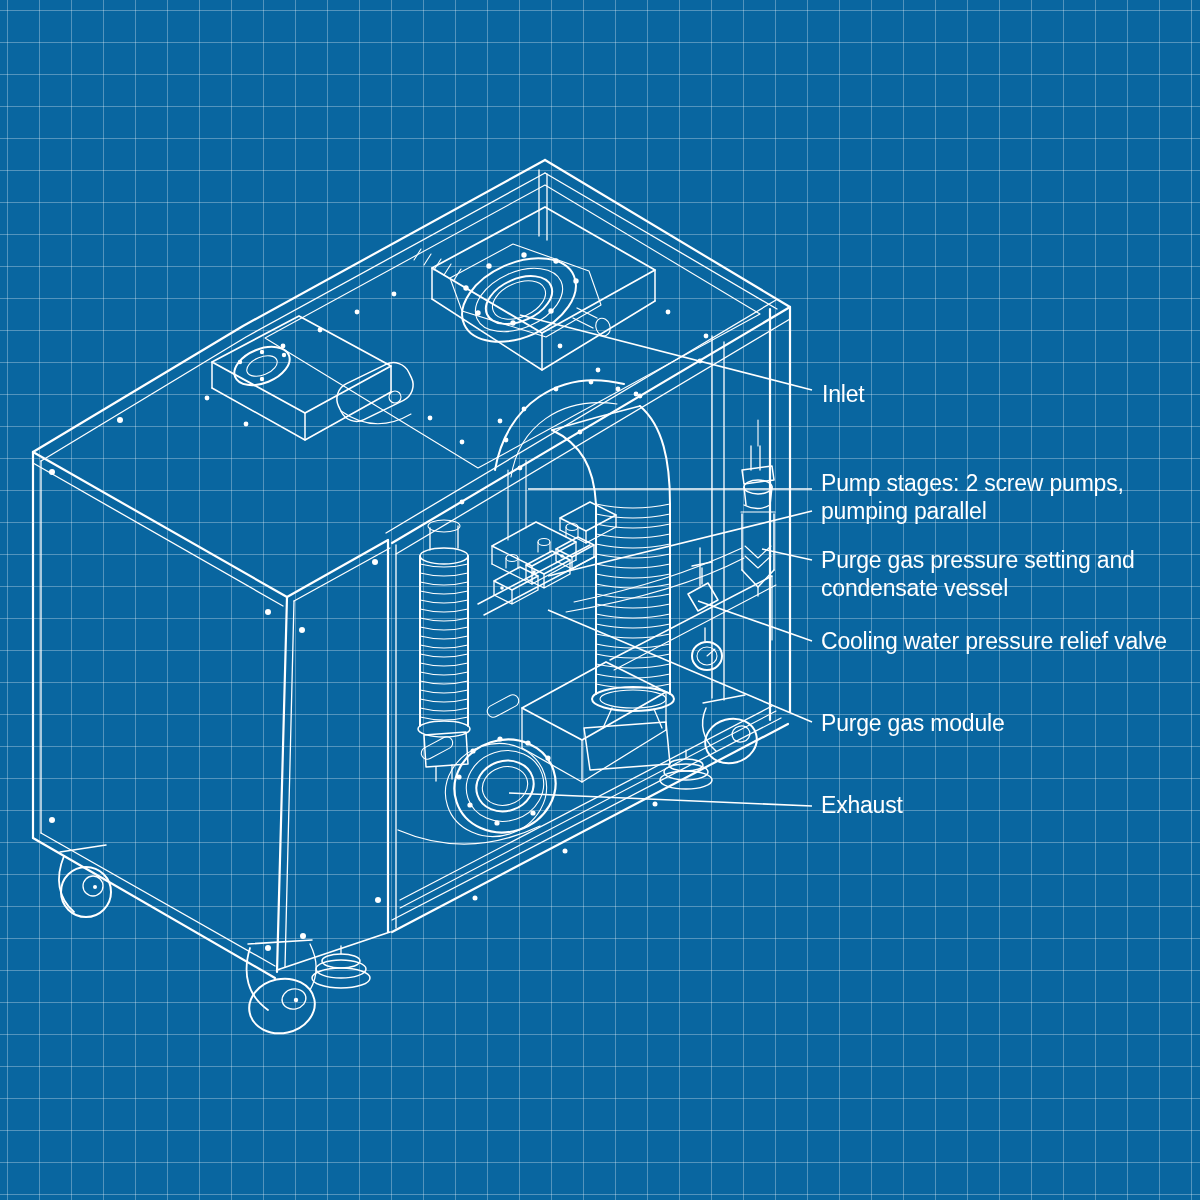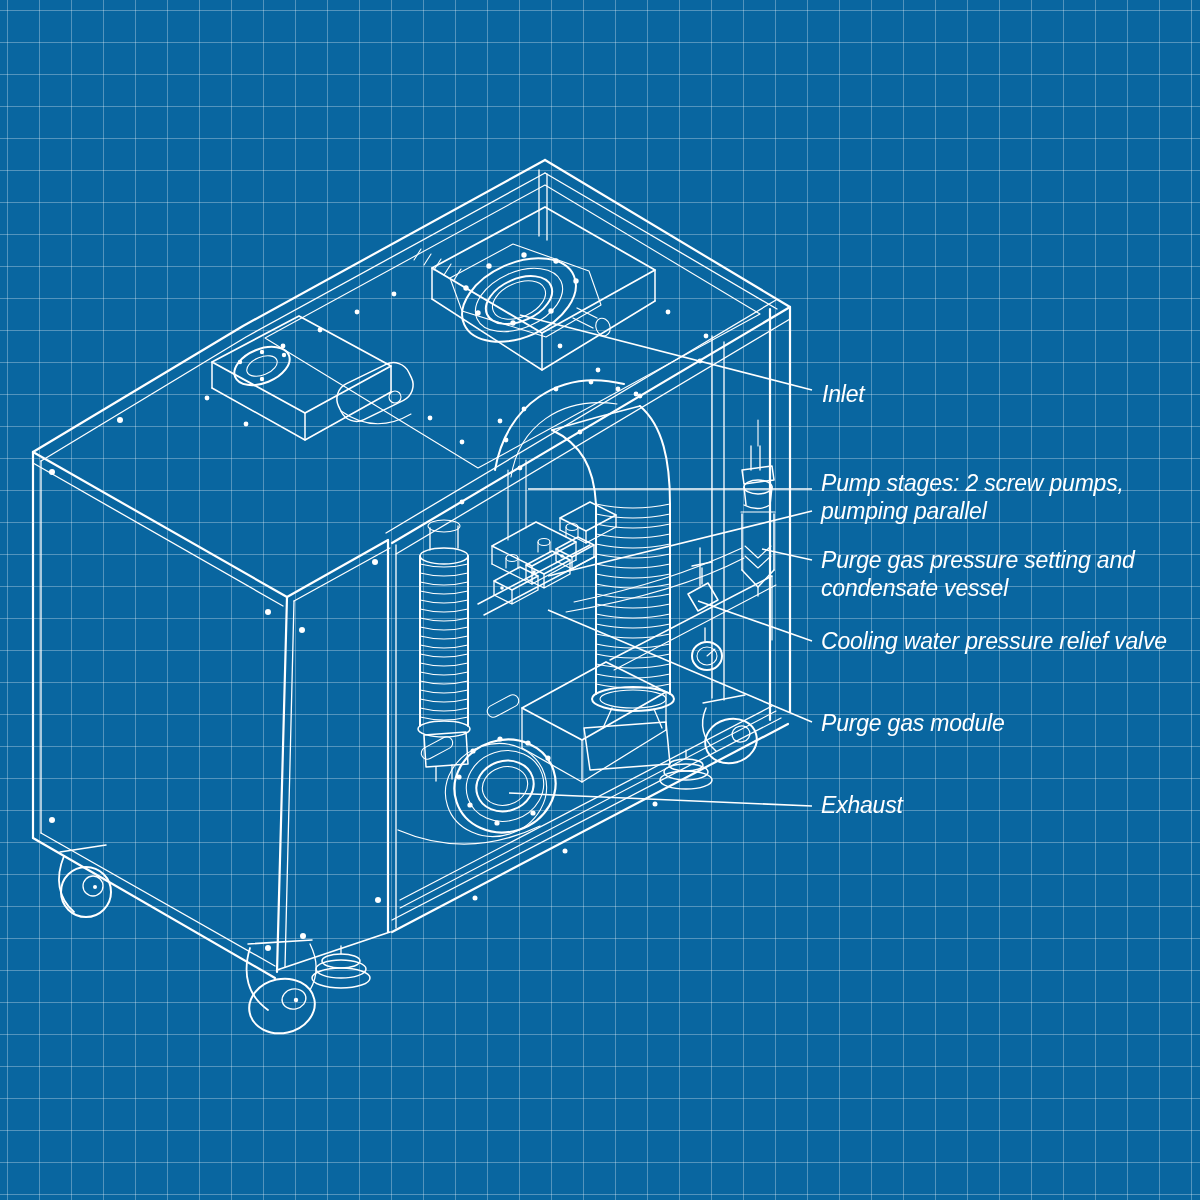--- a/index.html
+++ b/index.html
@@ -7,21 +7,20 @@
     padding: 0;
     width: 1200px;
     height: 1200px;
     overflow: hidden;
     font-family: "Liberation Sans", sans-serif;
   }
   #canvas {
     position: relative;
     width: 1200px;
     height: 1200px;
-    font-style: italic;
   }
   svg { display: block; position: absolute; inset: 0; }
   .ink   { stroke: var(--line, #ffffff); fill: none; stroke-linecap: round; stroke-linejoin: round; }
   .w22   { stroke-width: 2.2; }
   .w2    { stroke-width: 2; }
   .w18   { stroke-width: 1.8; }
   .w15   { stroke-width: 1.5; }
   .w13   { stroke-width: 1.3; }
   .w11   { stroke-width: 1.1; }
   .dot   { fill: var(--line, #ffffff); stroke: none; }

